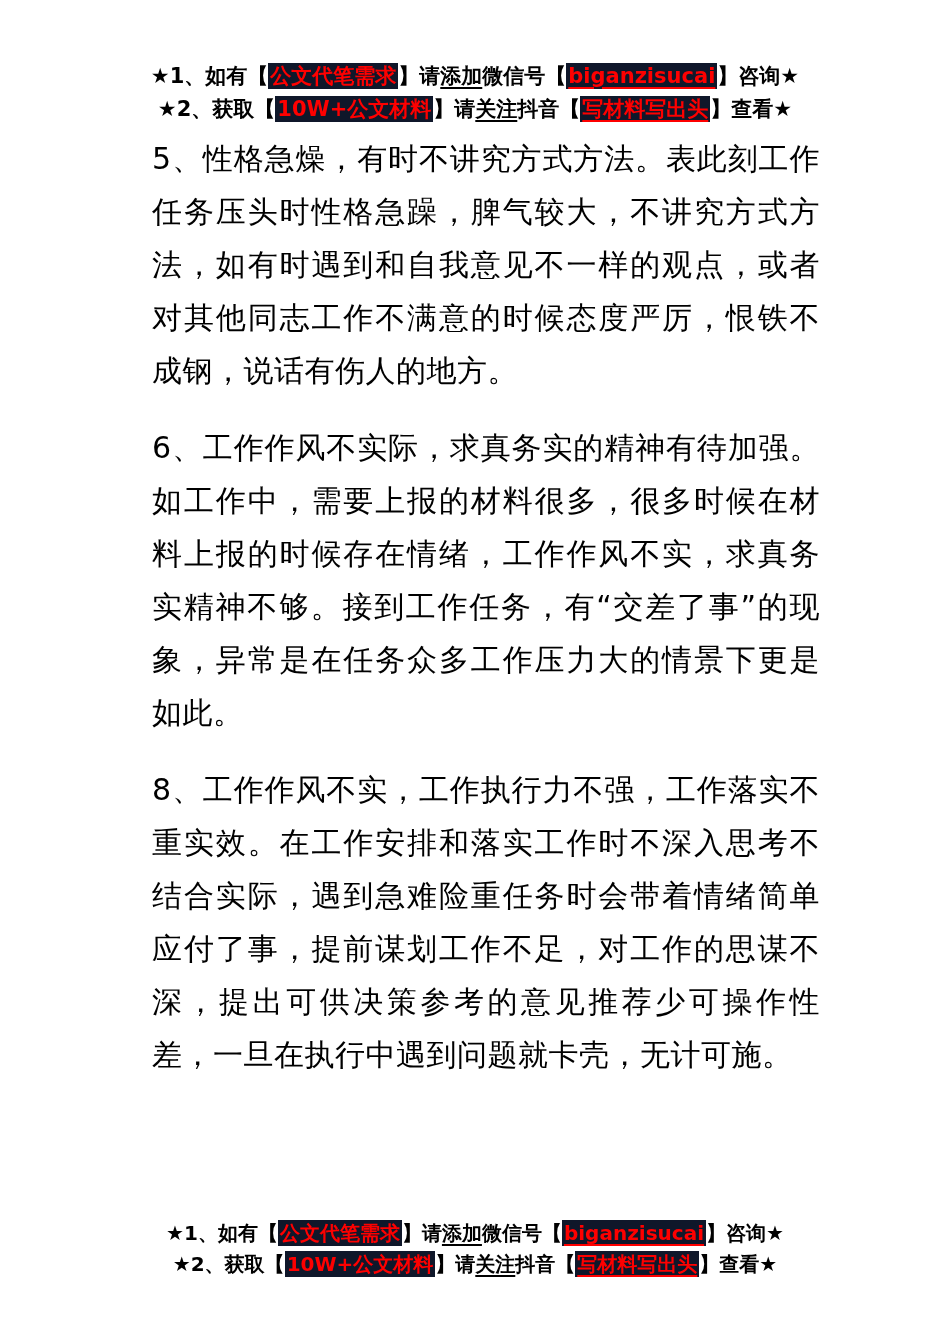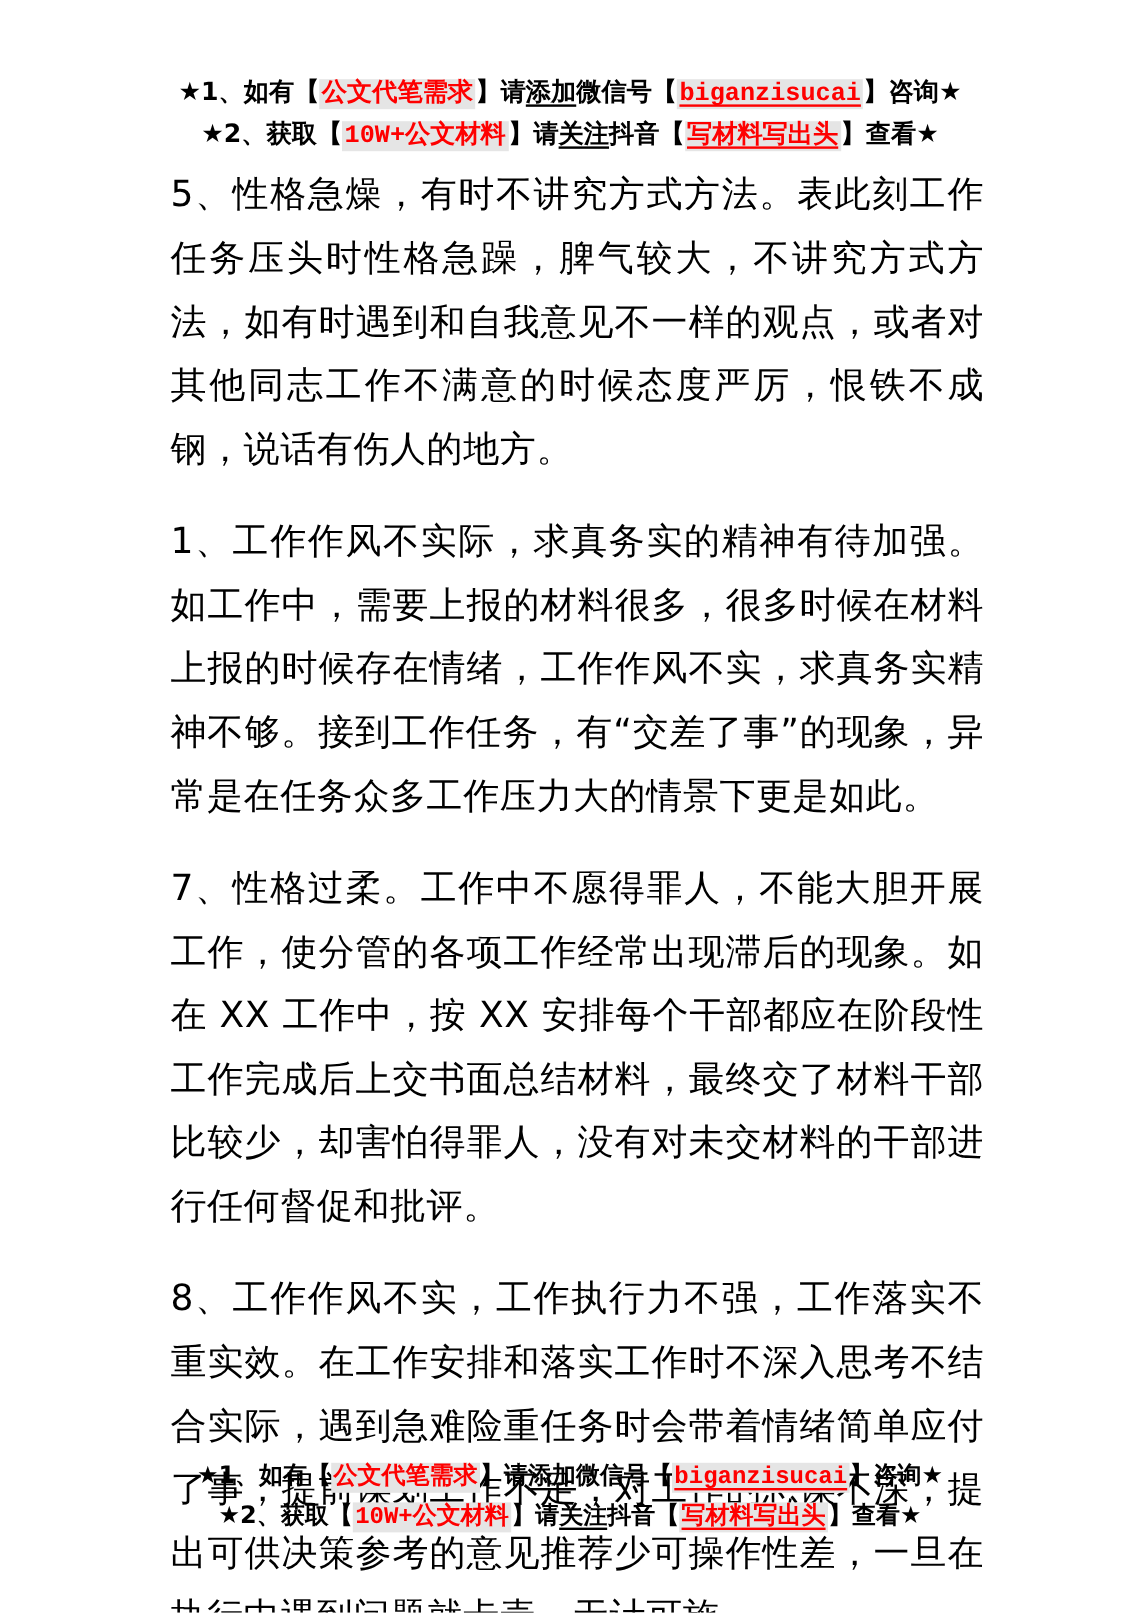--- a/index.html
+++ b/index.html
@@ -28,56 +28,54 @@
     left: 0;
     right: 0;
     bottom: 64px;
     font-size: 20px;
     line-height: 31px;
   }
   .banner-line { white-space: nowrap; }
   .seg { font-weight: 700; }
   .seg.light { font-weight: 700; }
   .seg.hl {
-    background: #e5e5e5;
+    background: #0f172a;
     color: #fe0000;
     padding: 1px 2px;
-    font-family: Liberation Mono, monospace;
   }
   .seg.ul {
     text-decoration: underline;
     text-decoration-thickness: 2px;
     text-underline-offset: 4px;
   }
   
   .content {
     margin: 6px 130px 0 142px;
     text-align: justify;
   }
   .para {
     font-size: 30px;
     line-height: 53px;
     font-weight: 400;
     color: #000000;
-    margin: 0 0 24px 0;
+    margin: 0 0 24px 10px;
     letter-spacing: 0.5px;
   }
   .para:last-child { margin-bottom: 0; }
 </style>
 </head>
 <body>
 
 <div class="page">
   <header id="banner-top" class="banner banner-top">
       <div class="banner-line"><span class="seg">★1、如有【</span><span class="seg hl">公文代笔需求</span><span class="seg">】请</span><span class="seg ul">添加</span><span class="seg light">微信号【</span><span class="seg hl ul">biganzisucai</span><span class="seg">】咨询★</span></div>
       <div class="banner-line"><span class="seg">★2、获取【</span><span class="seg hl">10W+公文材料</span><span class="seg">】请</span><span class="seg ul">关注</span><span class="seg light">抖音【</span><span class="seg hl ul">写材料写出头</span><span class="seg">】查看★</span></div>
     </header>
   <main id="content" class="content">
       <p class="para">5、性格急燥，有时不讲究方式方法。表此刻工作任务压头时性格急躁，脾气较大，不讲究方式方法，如有时遇到和自我意见不一样的观点，或者对其他同志工作不满意的时候态度严厉，恨铁不成钢，说话有伤人的地方。</p>
-      <p class="para">1、工作作风不实际，求真务实的精神有待加强。如工作中，需要上报的材料很多，很多时候在材料上报的时候存在情绪，工作作风不实，求真务实精神不够。接到工作任务，有“交差了事”的现象，异常是在任务众多工作压力大的情景下更是如此。</p>
-      <p class="para">7、性格过柔。工作中不愿得罪人，不能大胆开展工作，使分管的各项工作经常出现滞后的现象。如在 XX 工作中，按 XX 安排每个干部都应在阶段性工作完成后上交书面总结材料，最终交了材料干部比较少，却害怕得罪人，没有对未交材料的干部进行任何督促和批评。</p>
+      <p class="para">6、工作作风不实际，求真务实的精神有待加强。如工作中，需要上报的材料很多，很多时候在材料上报的时候存在情绪，工作作风不实，求真务实精神不够。接到工作任务，有“交差了事”的现象，异常是在任务众多工作压力大的情景下更是如此。</p>
       <p class="para">8、工作作风不实，工作执行力不强，工作落实不重实效。在工作安排和落实工作时不深入思考不结合实际，遇到急难险重任务时会带着情绪简单应付了事，提前谋划工作不足，对工作的思谋不深，提出可供决策参考的意见推荐少可操作性差，一旦在执行中遇到问题就卡壳，无计可施。</p>
     </main>
   <footer id="banner-bottom" class="banner banner-bottom">
       <div class="banner-line"><span class="seg">★1、如有【</span><span class="seg hl">公文代笔需求</span><span class="seg">】请</span><span class="seg ul">添加</span><span class="seg light">微信号【</span><span class="seg hl ul">biganzisucai</span><span class="seg">】咨询★</span></div>
       <div class="banner-line"><span class="seg">★2、获取【</span><span class="seg hl">10W+公文材料</span><span class="seg">】请</span><span class="seg ul">关注</span><span class="seg light">抖音【</span><span class="seg hl ul">写材料写出头</span><span class="seg">】查看★</span></div>
     </footer>
 </div>
 
 </body></html>

